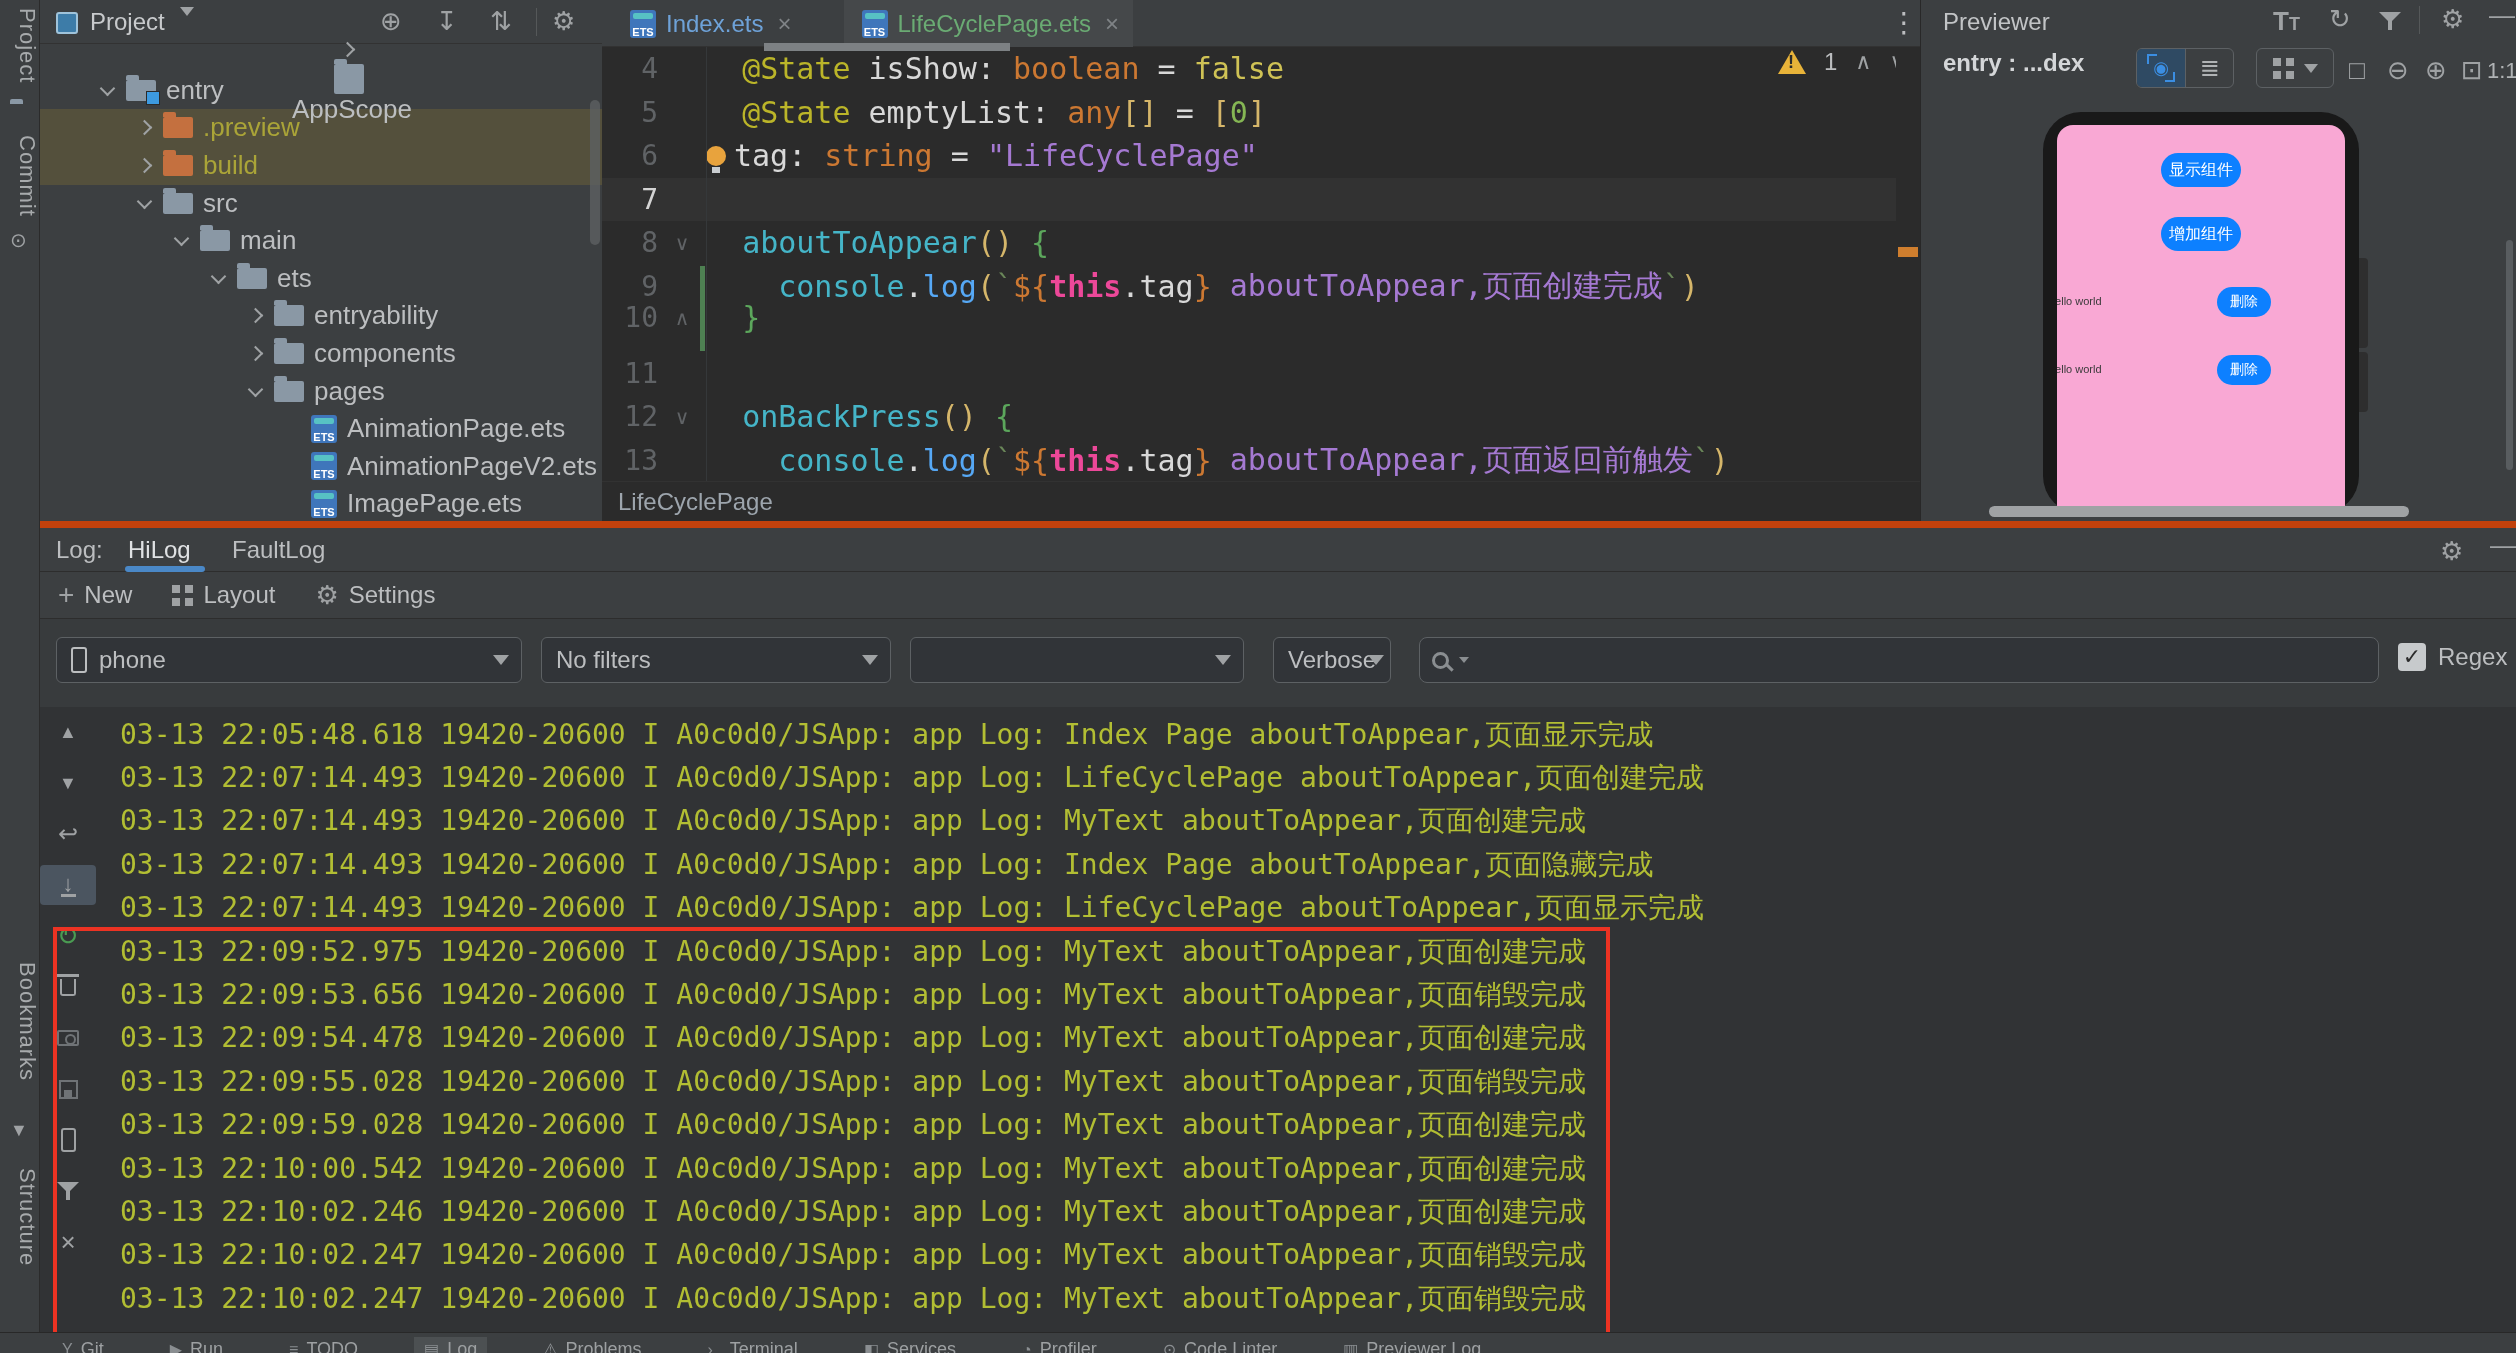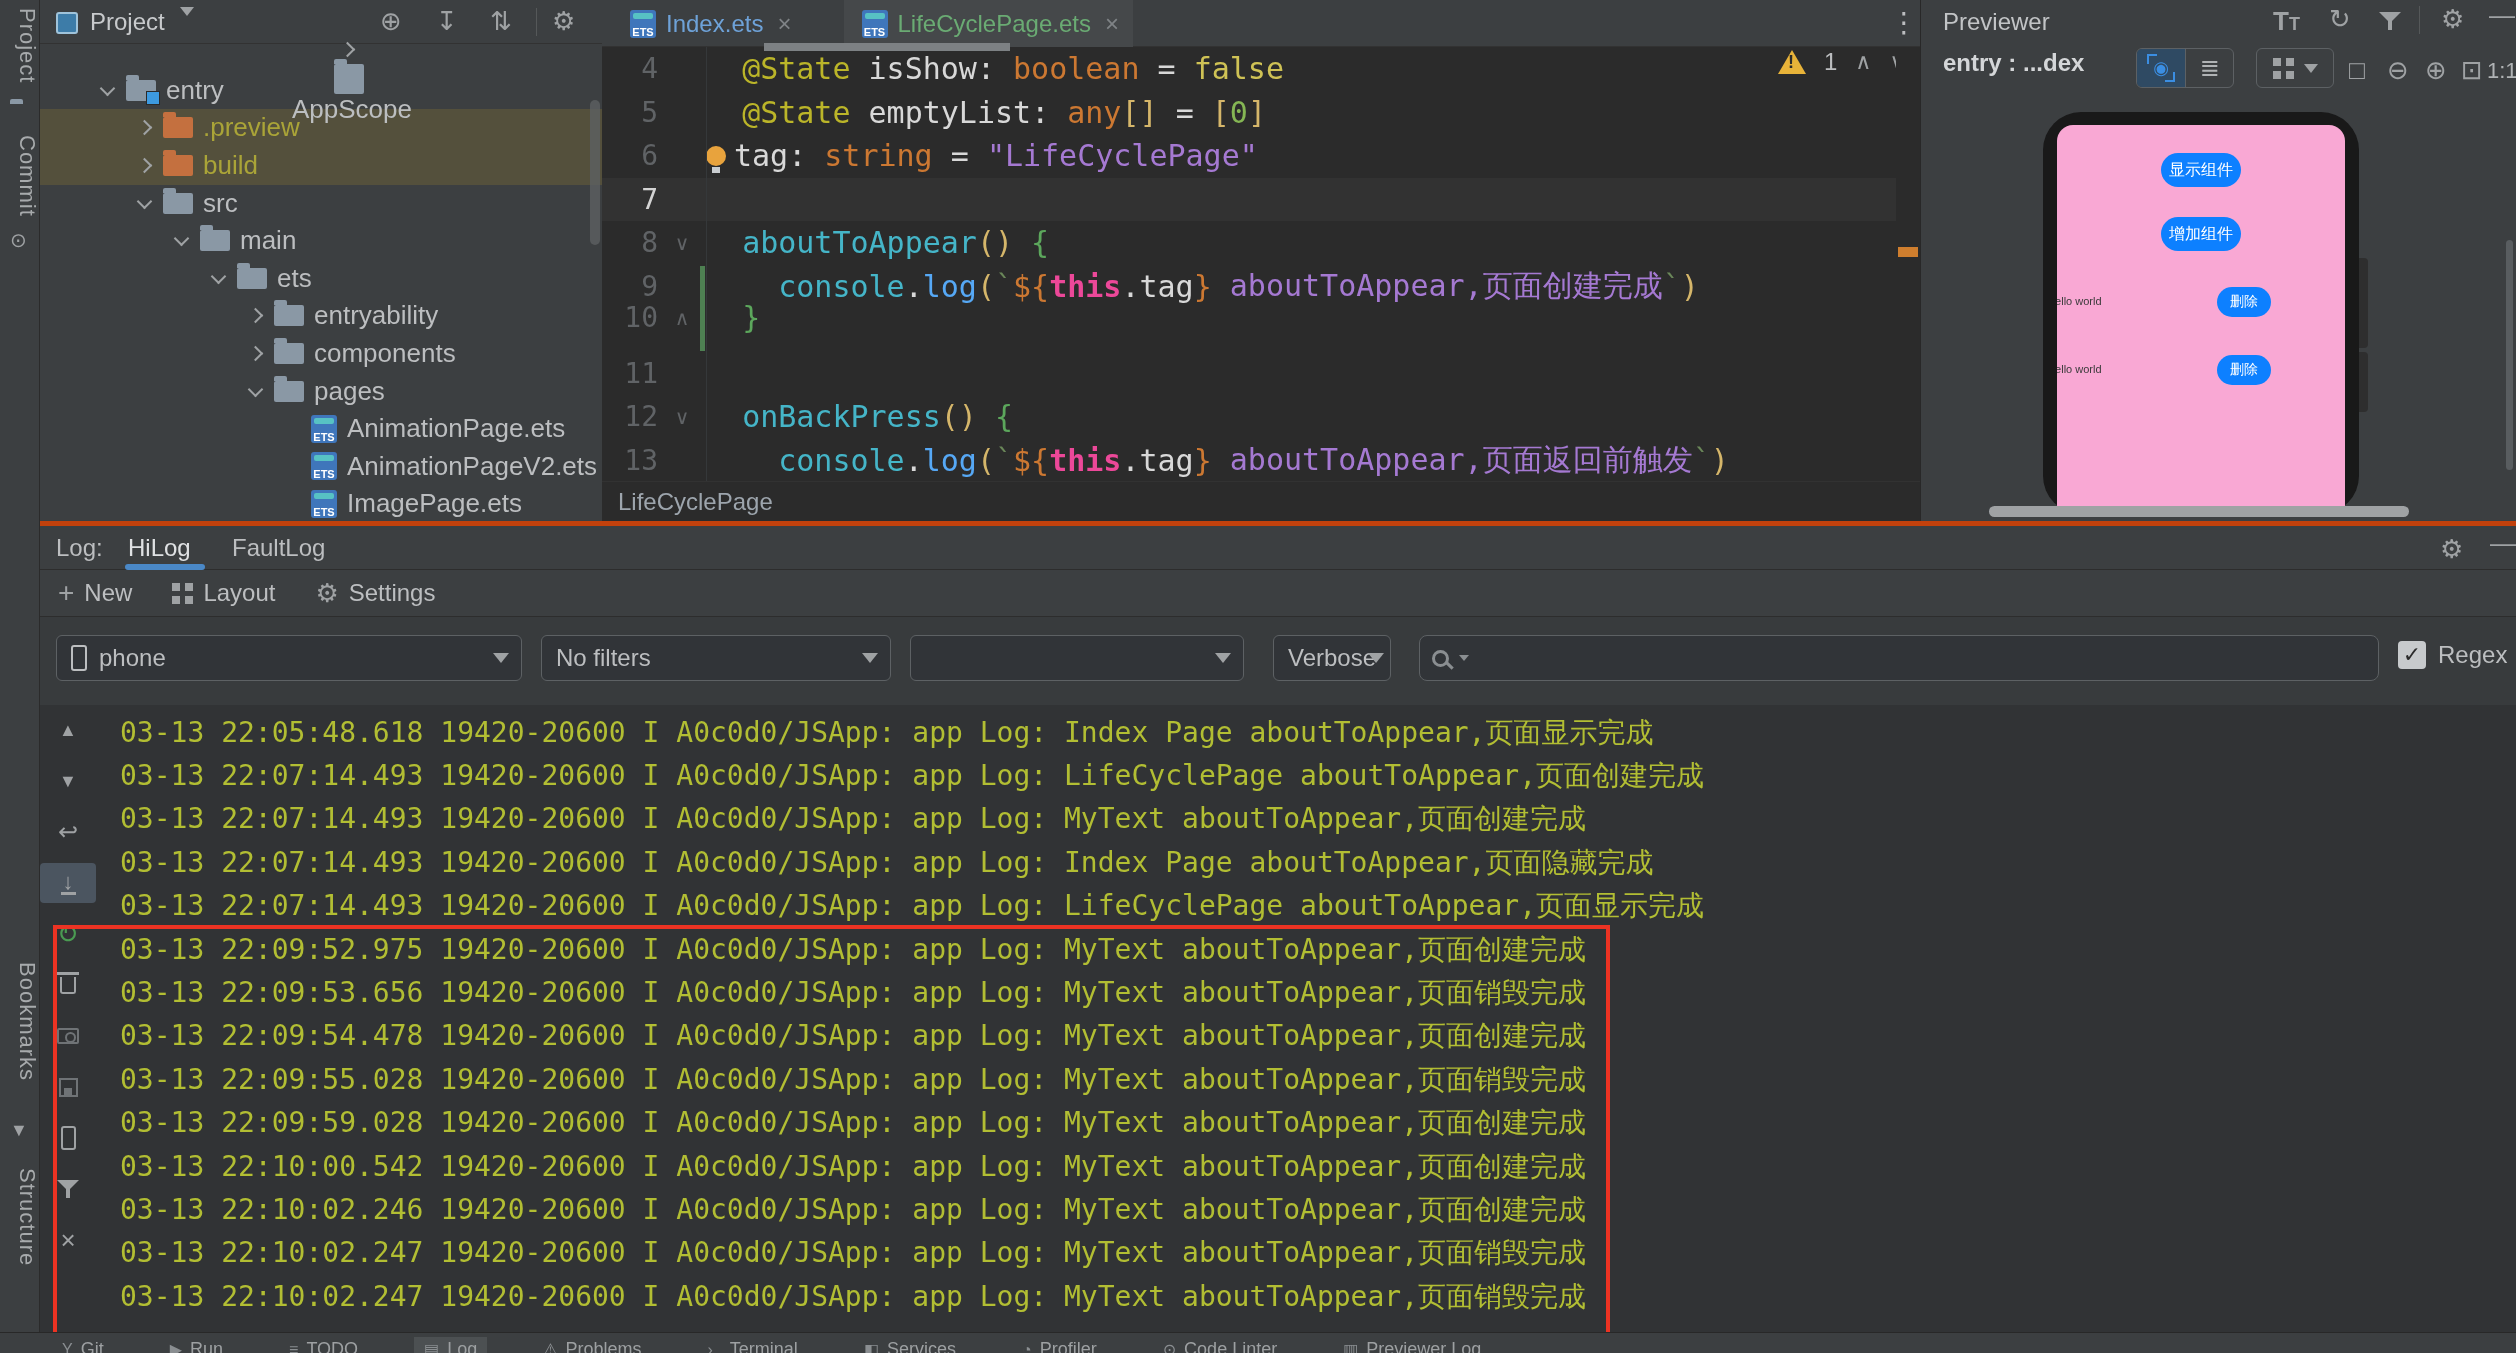--- a/index.html
+++ b/index.html
@@ -97,21 +97,21 @@
   #phone-screen { position:absolute; left:136px; top:125px; width:288px; height:389px; background:#f9a8d4; border-radius:16px 16px 0 0; overflow:hidden; }
   .pill { position:absolute; background:#0d80ff; color:#fff; border-radius:18px; display:flex; align-items:center; justify-content:center; }
   .pill.big { width:80px; height:34px; font-size:16px; left:104px; }
   .hw-text { position:absolute; left:-8px; width:150px; text-align:left; color:#3a3a3a; font-size:11px; }
   .pill.small { width:54px; height:30px; font-size:14px; left:160px; border-radius:15px; }
   .side-btn { position:absolute; left:438px; width:9px; background:#2e2e2e; border-radius:0 4px 4px 0; }
   #pv-hscroll { position:absolute; left:68px; top:506px; width:420px; height:11px; background:#9fa2a4; border-radius:6px; }
   #pv-vscroll { position:absolute; left:585px; top:240px; width:7px; height:230px; background:#595d60; border-radius:4px; }
 
   
-  #log-panel { left:40px; top:521px; width:2476px; height:811px; background:#313335; border-top:5px solid #c2410c; }
+  #log-panel { left:40px; top:521px; width:2476px; height:811px; background:#313335; border-top:7px solid #c2410c; }
   #log-header { position:absolute; left:0; top:0; width:100%; height:44px; background:#3c3f41; border-bottom:1px solid #2d2d2d; }
   #log-group-label { position:absolute; left:16px; top:8px; font-size:24px; color:#bcbec0; }
   .log-tab { position:absolute; top:8px; font-size:24px; color:#bcbec0; }
   .log-tab.active { color:#dfe1e3; }
   #hilog-underline { position:absolute; left:85px; top:38px; width:80px; height:6px; background:#4a88c7; border-radius:3px; }
   #log-toolbar { position:absolute; left:0; top:44px; width:100%; height:47px; background:#3c3f41; border-bottom:1px solid #2d2d2d;
                  display:flex; align-items:center; gap:14px; padding-left:18px; font-size:24px; color:#bcbec0; }
   .ltb-item { display:flex; align-items:center; gap:10px; margin-right:26px; }
   .plus-ic { font-size:28px; color:#9fa2a4; }
   .gear-ic { font-size:26px; color:#9fa2a4; }

